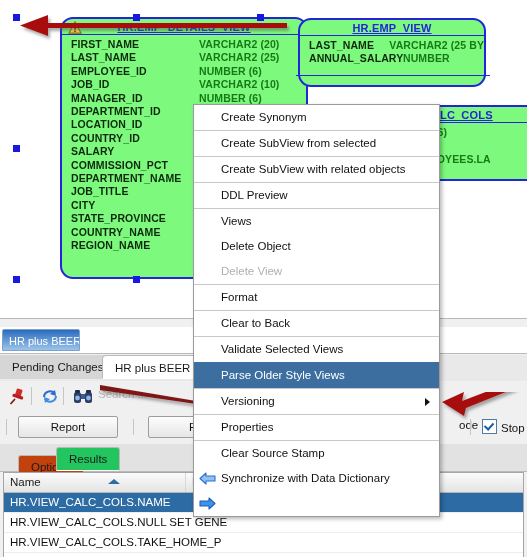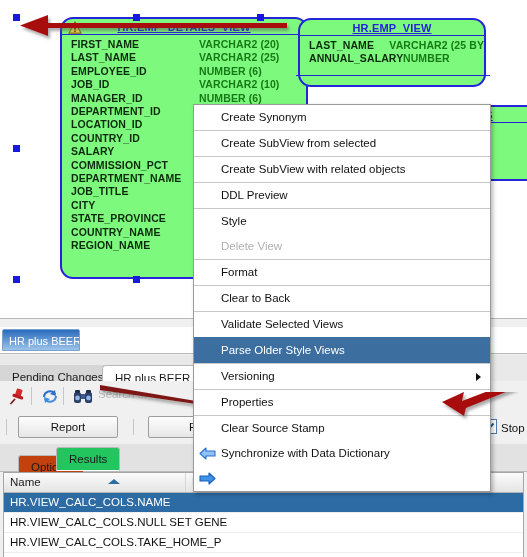--- a/index.html
+++ b/index.html
@@ -106,21 +106,21 @@
     height: 1px;
   }
 
   
   .arrow-svg { position: absolute; pointer-events: none; }
 
   
   #ctx-menu {
     position: absolute;
     left: 193px; top: 104px;
-    width: 298px;
+    width: 247px;
     background: #ffffff;
     border: 1px solid #9a9a9a;
     box-shadow: 2px 2px 4px rgba(0,0,0,.28);
     font-size: 11.5px;
     color: #101010;
     z-index: 40;
     box-sizing: border-box;
   }
   .mi {
     height: 25px;
@@ -186,21 +186,21 @@
   }
 
   .tabstrip {
     position: absolute;
     left: 0; top: 36px; width: 527px; height: 26px;
     background: #e9e9e9;
     border-bottom: 1px solid #b9b9b9;
   }
   .tabstrip .tab {
     position: absolute;
-    top: 10px; height: 24px; line-height: 24px;
+    top: 0; height: 24px; line-height: 24px;
     font-size: 11.5px;
     color: #1a1a1a;
     padding: 0 12px;
     box-sizing: border-box;
     white-space: nowrap;
   }
   .tabstrip .tab.inactive {
     left: 0;
     background: #d6d6d6;
     border-right: 1px solid #b9b9b9;
@@ -608,21 +608,22 @@
         <polygon points="0,8 108,26 105,17 128,30 101,36 103,28 0,13" fill="#7e1414"></polygon>
       </g>
     </svg>
   </div>
 
   <div id="ctx-menu">
     <div class="mi"><span>Create Synonym</span></div>
     <div class="mi sep-top"><span>Create SubView from selected</span></div>
     <div class="mi sep-top"><span>Create SubView with related objects</span></div>
     <div class="mi sep-top"><span>DDL Preview</span></div>
-    <div class="mi sep-top"><span>Style</span></div>
+    <div class="mi sep-top"><span>Views</span></div>
+    <div class="mi"><span>Delete Object</span></div>
     <div class="mi disabled"><span>Delete View</span></div>
     <div class="mi sep-top"><span>Format</span></div>
     <div class="mi sep-top"><span>Clear to Back</span></div>
     <div class="mi sep-top"><span>Validate Selected Views</span></div>
     <div class="mi sep-top selected"><span>Parse Older Style Views</span></div>
     <div class="mi sep-top">
       <span>Versioning</span>
       <span class="submenu-arrow"></span>
     </div>
     <div class="mi sep-top"><span>Properties</span></div>

